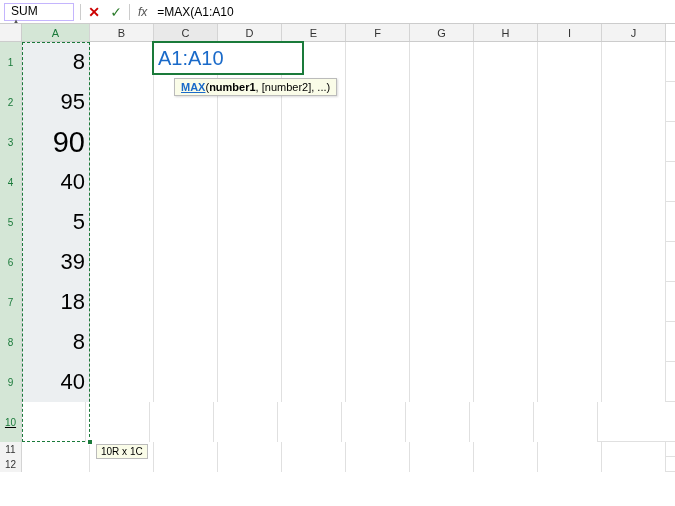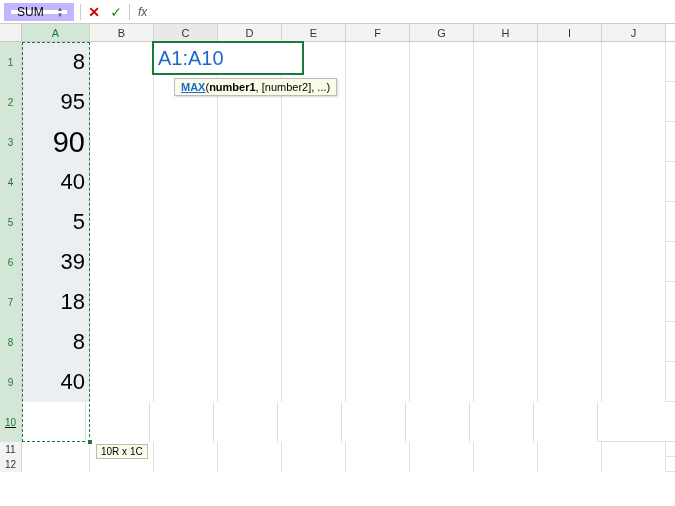--- a/index.html
+++ b/index.html
@@ -14,27 +14,27 @@
     }
     .formula-bar {
       display: flex;
       align-items: center;
       height: 24px;
       border-bottom: 1px solid #ccc;
       background: #fff;
     }
     .name-box {
       display: flex;
-      align-items: center;
-      border: 7px solid #c4b5fd;
+      border: 1px solid #c4b5fd;
       height: 18px;
       margin: 0 4px;
       padding-left: 6px;
       min-width: 70px;
       background: #fff;
+      flex-direction: column;
     }
     .name-box-text { flex: 1; font-size: 12px; }
     .stepper {
       display: flex;
       flex-direction: column;
       width: 10px;
       margin-right: 2px;
     }
     .stepper span {
       font-size: 7px;
@@ -183,20 +183,21 @@
   </div>
   <div class="sep"></div>
   <div class="fb-btn cancel">
     <span>✕</span>
   </div>
   <div class="fb-btn confirm">
     <span>✓</span>
   </div>
   <div class="sep"></div>
   <span class="fx-label">fx</span>
+  <input class="formula-input" value="=MAX(A1:A10" style="">
 </div>
 
 <div class="sheet">
   <div class="col-headers">
     <div class="corner-box"></div>
     <div class="col-h sel" style="width:68px">A</div>
     <div class="col-h" style="width:64px">B</div>
     <div class="col-h active" style="width:64px">C</div>
     <div class="col-h" style="width:64px">D</div>
     <div class="col-h" style="width:64px">E</div>

